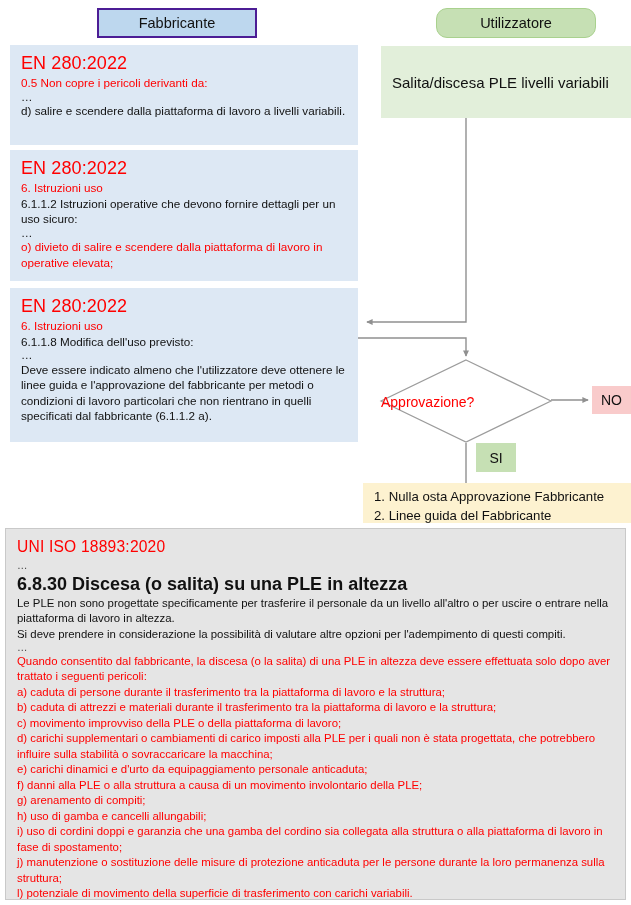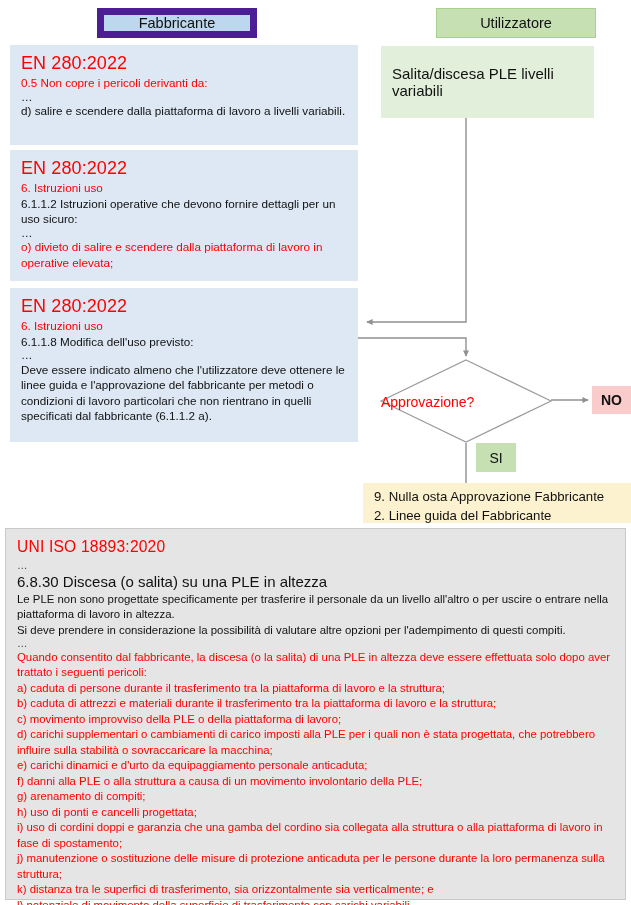--- a/index.html
+++ b/index.html
@@ -20,21 +20,21 @@
   .pill {
     text-align: center;
     font-size: 14.5px;
     color: #111111;
     display: flex;
     align-items: center;
     justify-content: center;
   }
   .pill-blue {
     background: #bdd7ee;
-    border: 7px solid #4c1d95;
+    border: 2px solid #4c1d95;
   }
   .pill-green {
     background: #c6e0b4;
     border: 1px solid #a9d18e;
   }
 
   
   .note-blue {
     background: #dde8f4;
     padding: 7px 9px 7px 11px;
@@ -69,21 +69,20 @@
     font-size: 15px;
     color: #111111;
   }
   .box-pink {
     background: #f9cbcb;
     display: flex;
     align-items: center;
     justify-content: center;
     font-size: 14px;
     color: #111111;
-    font-weight: bold;
   }
   .box-green-chip {
     background: #c6e0b4;
     display: flex;
     align-items: center;
     justify-content: center;
     font-size: 14px;
     color: #111111;
   }
   .box-cream {
@@ -118,22 +117,22 @@
     letter-spacing: .2px;
     margin-bottom: 4px;
   }
   .panel-grey .dots {
     font-size: 10.5px;
     letter-spacing: 1px;
     line-height: 1.1;
     color: #444444;
   }
   .panel-grey .sub {
-    font-weight: normal;
-    font-size: 15px;
+    font-weight: bold;
+    font-size: 18px;
     line-height: 1.35;
   }
   .panel-grey .body {
     font-size: 11.4px;
     line-height: 1.36;
   }
   .panel-grey .red {
     color: #ff0000;
     font-size: 11.4px;
     line-height: 1.36;
@@ -175,21 +174,21 @@
 
   <g>
     <polygon points="466,360 551,401 466,442 381,401" fill="#ffffff" stroke="#9c9c9c" stroke-width="1.2"></polygon>
   </g>
 </svg>
 
 <div class="abs pill pill-blue" style="left:97px; top:8px; width:160px; height:30px;">
   <span>Fabbricante</span>
 </div>
 
-<div class="abs pill pill-green" style="left:436px; top:8px; width:160px; height:30px;">
+<div class="abs pill pill-green" style="left:436px; top:8px; width:160px; height:30px;border-radius:11px;">
   <span>Utilizzatore</span>
 </div>
 
 <div class="abs note-blue" style="left:10px; top:45px; width:348px; height:100px;">
   <p class="std">EN 280:2022</p>
   <p class="red">0.5 Non copre i pericoli derivanti da:</p>
   <p class="dots">…</p>
   <p>d) salire e scendere dalla piattaforma di lavoro a livelli variabili.</p>
 </div>
 
@@ -202,58 +201,57 @@
 </div>
 
 <div class="abs note-blue" style="left:10px; top:288px; width:348px; height:154px;">
   <p class="std">EN 280:2022</p>
   <p class="red">6. Istruzioni uso</p>
   <p>6.1.1.8 Modifica dell'uso previsto:</p>
   <p class="dots">…</p>
   <p>Deve essere indicato almeno che l'utilizzatore deve ottenere le linee guida e l'approvazione del fabbricante per metodi o condizioni di lavoro particolari che non rientrano in quelli specificati dal fabbricante (6.1.1.2 a).</p>
 </div>
 
-<div class="abs box-green-soft" style="left:381px; top:46px; width:213px; height:72px;">
+<div class="abs box-green-soft" style="left:381px; top:46px; width:250px; height:72px;">
   <span>Salita/discesa PLE livelli variabili</span>
 </div>
 
 <div class="abs" style="left:381px; top:360px; width:170px; height:83px;">
   <div class="diamond-label">
     <span>Approvazione?</span>
   </div>
 </div>
 
 <div class="abs box-pink" style="left:592px; top:386px; width:39px; height:28px;">
   <span>NO</span>
 </div>
 
 <div class="abs box-green-chip" style="left:476px; top:443px; width:40px; height:29px;">
   <span>SI</span>
 </div>
 
 <div class="abs box-cream" style="left:363px; top:483px; width:268px; height:40px;">
-  <p>9. Nulla osta Approvazione Fabbricante</p>
+  <p>1. Nulla osta Approvazione Fabbricante</p>
   <p>2. Linee guida del Fabbricante</p>
 </div>
 
 <div class="abs panel-grey" style="left:5px; top:528px; width:621px; height:372px;">
   <p class="std">UNI ISO 18893:2020</p>
   <p class="dots">…</p>
   <p class="sub">6.8.30 Discesa (o salita) su una PLE in altezza</p>
   <p class="body">Le PLE non sono progettate specificamente per trasferire il personale da un livello all'altro o per uscire o entrare nella piattaforma di lavoro in altezza.</p>
   <p class="body">Si deve prendere in considerazione la possibilità di valutare altre opzioni per l'adempimento di questi compiti.</p>
   <p class="dots">…</p>
   <p class="red">Quando consentito dal fabbricante, la discesa (o la salita) di una PLE in altezza deve essere effettuata solo dopo aver trattato i seguenti pericoli:</p>
   <div id="hazard-list">
       <p class="red">a) caduta di persone durante il trasferimento tra la piattaforma di lavoro e la struttura;</p>
       <p class="red">b) caduta di attrezzi e materiali durante il trasferimento tra la piattaforma di lavoro e la struttura;</p>
       <p class="red">c) movimento improvviso della PLE o della piattaforma di lavoro;</p>
       <p class="red">d) carichi supplementari o cambiamenti di carico imposti alla PLE per i quali non è stata progettata, che potrebbero influire sulla stabilità o sovraccaricare la macchina;</p>
       <p class="red">e) carichi dinamici e d'urto da equipaggiamento personale anticaduta;</p>
       <p class="red">f) danni alla PLE o alla struttura a causa di un movimento involontario della PLE;</p>
       <p class="red">g) arenamento di compiti;</p>
-      <p class="red">h) uso di ponti e cancelli progettata;</p>
+      <p class="red">h) uso di gamba e cancelli allungabili;</p>
       <p class="red">i) uso di cordini doppi e garanzia che una gamba del cordino sia collegata alla struttura o alla piattaforma di lavoro in fase di spostamento;</p>
       <p class="red">j) manutenzione o sostituzione delle misure di protezione anticaduta per le persone durante la loro permanenza sulla struttura;</p>
-      <p class="red">k) distanza tra le superfici di trasferimento, sia orizzontalmente sia verticalmente; e</p>
       <p class="red">l) potenziale di movimento della superficie di trasferimento con carichi variabili.</p>
     </div>
 </div>
 
 </body></html>

